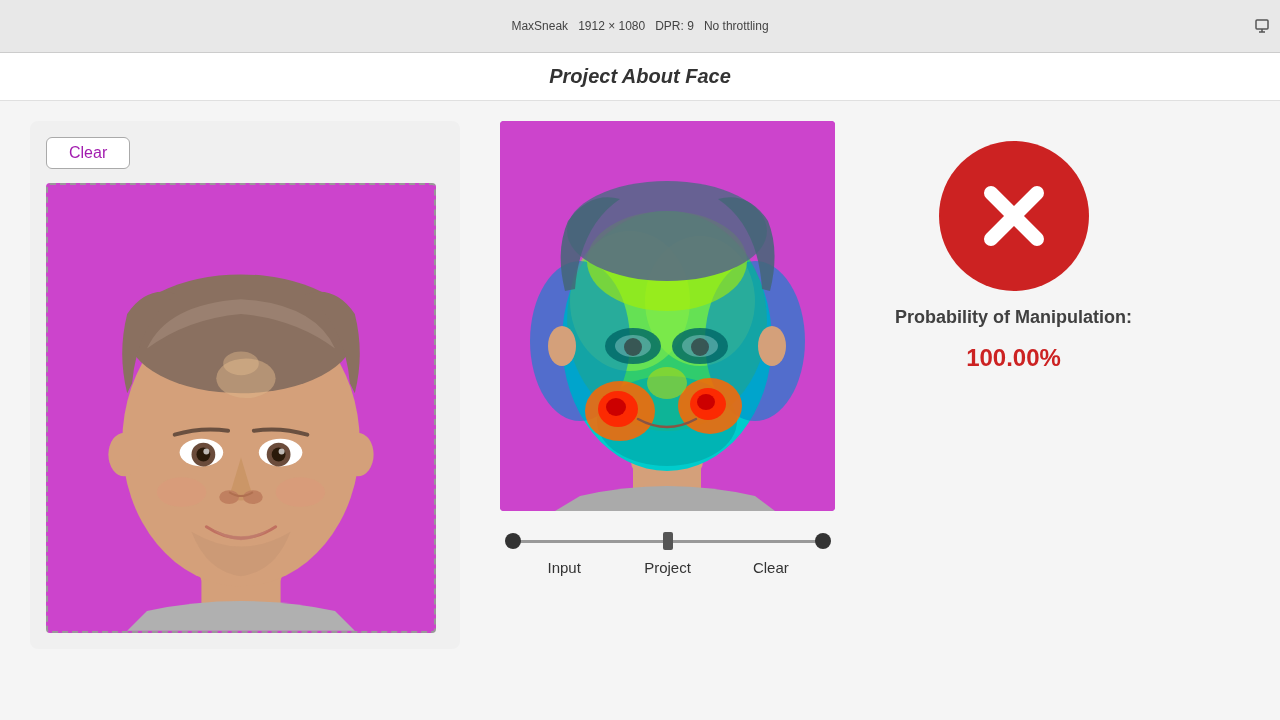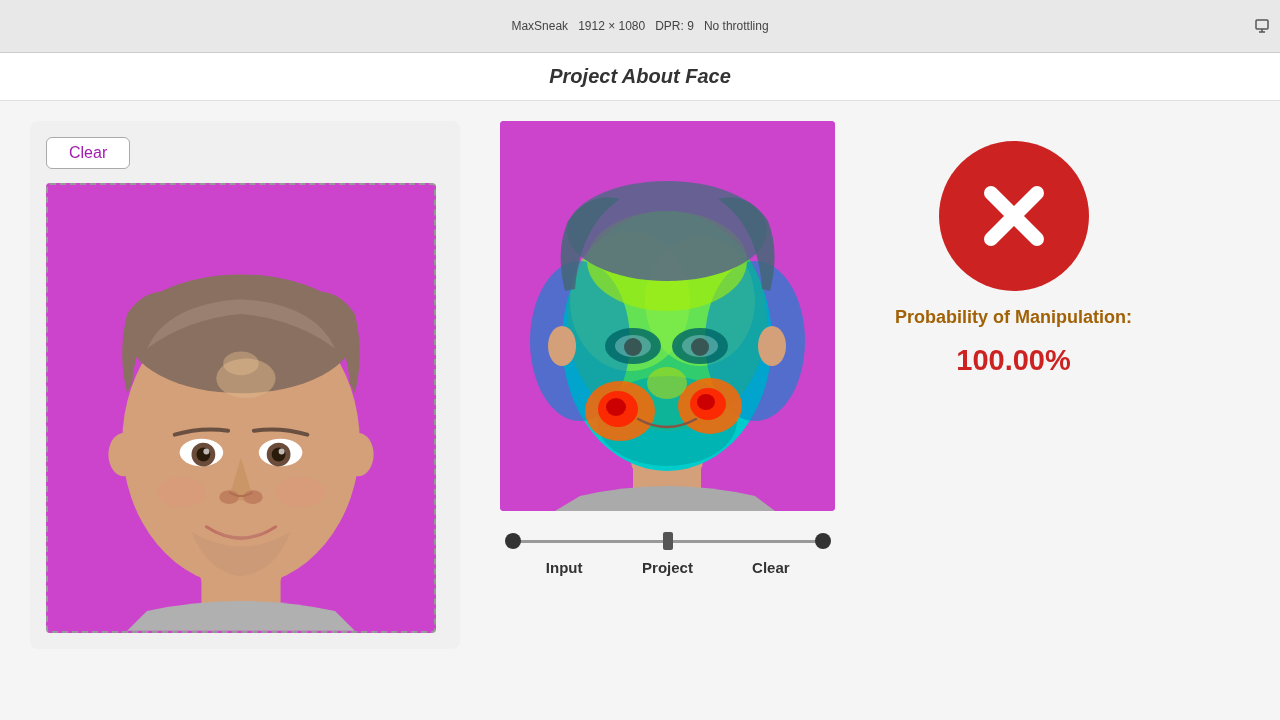--- a/index.html
+++ b/index.html
@@ -134,38 +134,37 @@
       justify-content: center;
       color: white;
       font-size: 80px;
       font-weight: bold;
       line-height: 1;
     }
 
     .probability-label {
       font-size: 18px;
       font-weight: bold;
-      color: #a16207;
+      color: #404040;
       text-align: center;
     }
 
     .probability-value {
-      font-size: 29px;
+      font-size: 24px;
       font-weight: bold;
       color: #cc2222;
       text-align: center;
     }
 
     
     .slider-section {
       display: flex;
       flex-direction: column;
       align-items: center;
       gap: 8px;
-      font-weight: bold;
     }
 
     .slider-track-container {
       position: relative;
       width: 310px;
       height: 20px;
       display: flex;
       align-items: center;
     }
 

